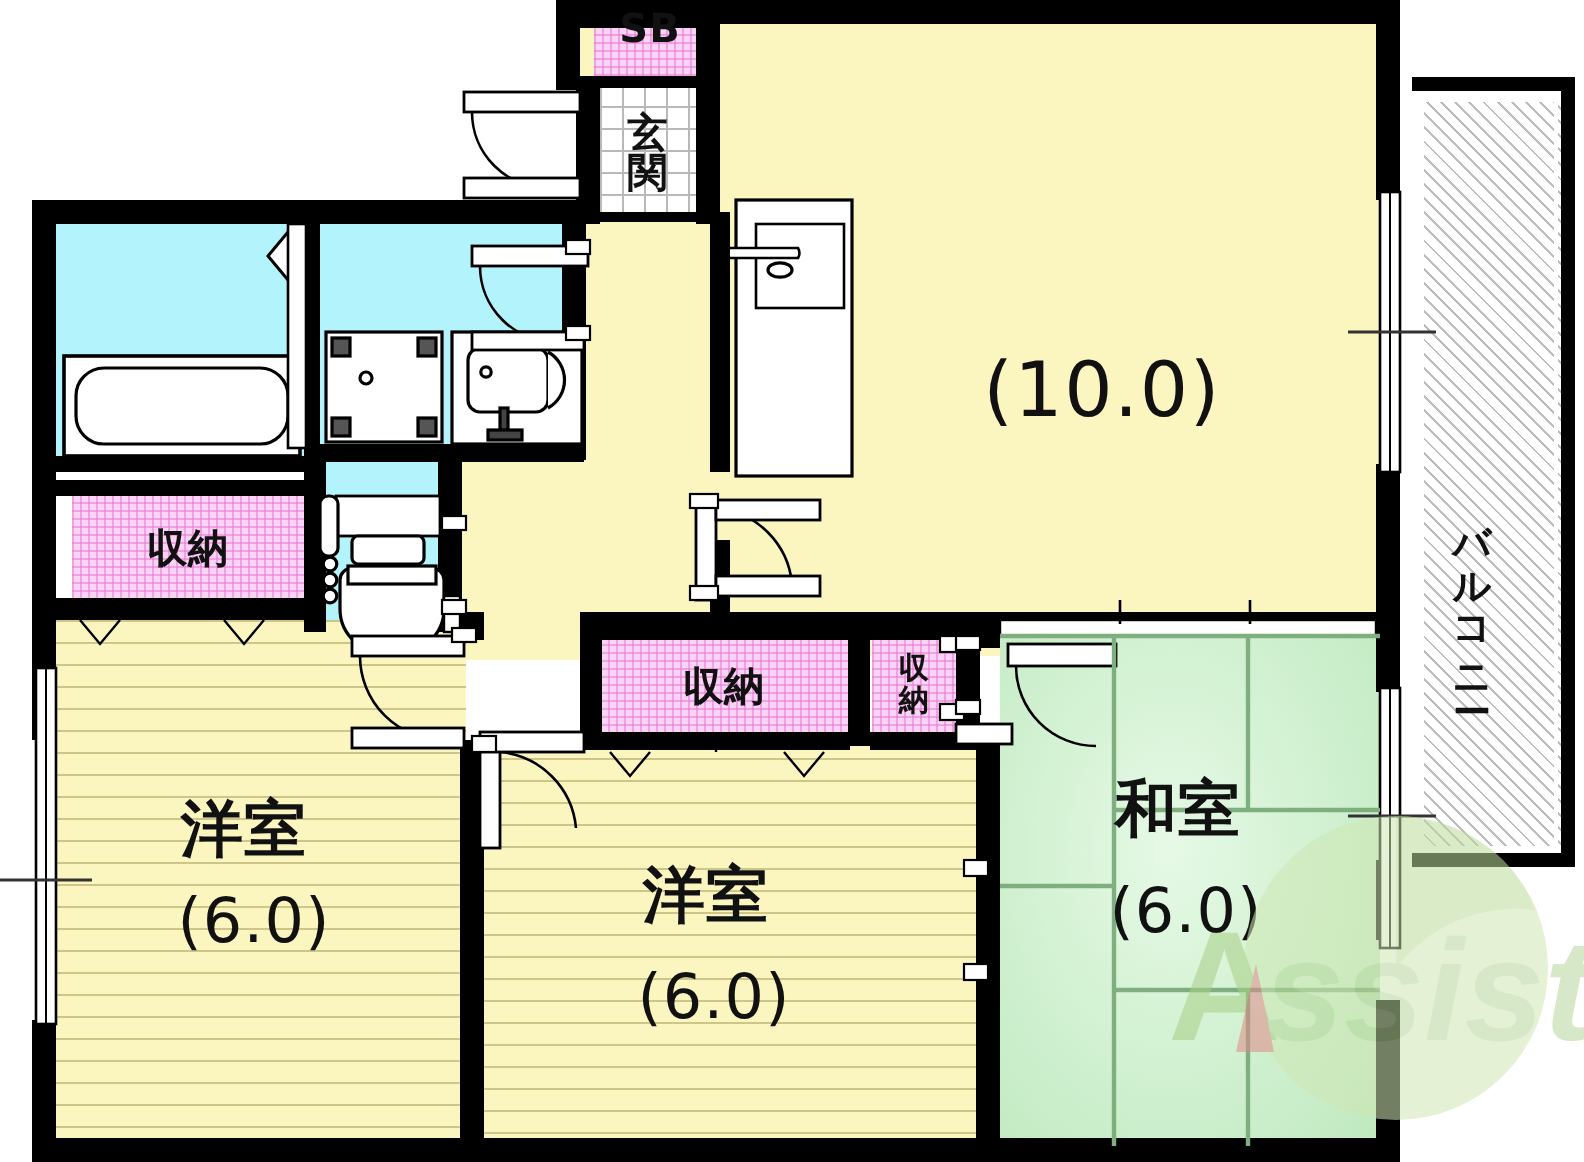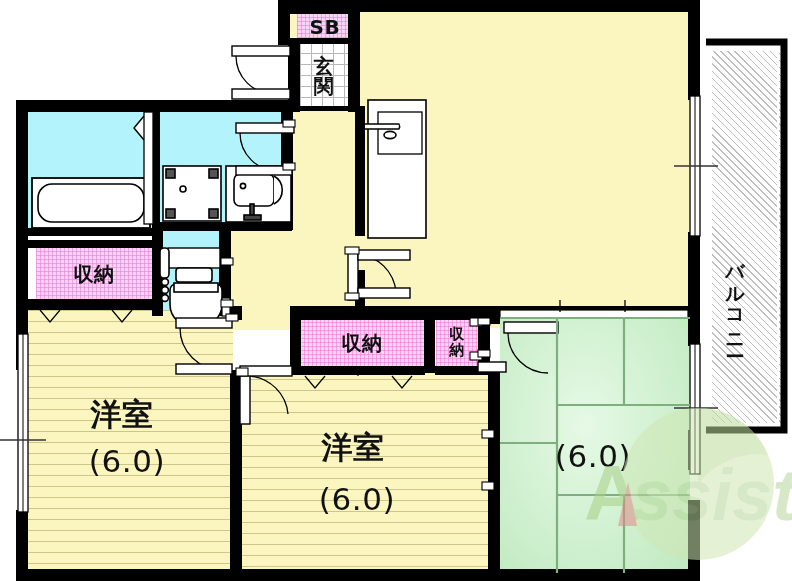--- a/index.html
+++ b/index.html
@@ -307,34 +307,36 @@
         <rect x="345" y="293" width="14" height="7"></rect>
         <rect x="478" y="318" width="12" height="7"></rect>
         <rect x="478" y="350" width="12" height="7"></rect>
         <rect x="482" y="430" width="12" height="8"></rect>
         <rect x="482" y="482" width="12" height="8"></rect>
         <rect x="236" y="368" width="12" height="8"></rect>
       </g>
     </g>
   </svg>
 
-  <div class="lbl jp sb" style="left:297px;top:13px;width:56px;height:27px;">SB</div>
+  <div class="lbl jp sb" style="left:297px;top:0;width:56px;height:27px;">SB</div>
 
   <div class="lbl jp small-jp" style="left:300px;top:44px;width:48px;height:64px;flex-direction:column;line-height:1.0;">
       <span>玄</span>
       <span>関</span>
     </div>
 
+  <div class="lbl jp ldk-area" style="left:436px;top:172px;width:230px;height:46px;">(10.0)</div>
 
   <div class="lbl jp roomname" style="left:62px;top:395px;width:120px;height:40px;">洋室</div>
   <div class="lbl jp roomarea" style="left:42px;top:440px;width:170px;height:42px;">(6.0)</div>
 
   <div class="lbl jp roomname" style="left:292px;top:428px;width:122px;height:40px;">洋室</div>
   <div class="lbl jp roomarea" style="left:272px;top:478px;width:170px;height:42px;">(6.0)</div>
 
+  <div class="lbl jp roomname" style="left:528px;top:385px;width:122px;height:40px;">和室</div>
   <div class="lbl jp roomarea" style="left:508px;top:435px;width:170px;height:42px;">(6.0)</div>
 
   <div class="lbl jp small-jp" style="left:36px;top:249px;width:116px;height:50px;">収納</div>
 
   <div class="lbl jp small-jp" style="left:300px;top:320px;width:124px;height:46px;">収納</div>
 
   <div class="lbl jp tiny-jp" style="left:436px;top:320px;width:42px;height:46px;flex-direction:column;">
       <span>収</span>
       <span>納</span>
     </div>

